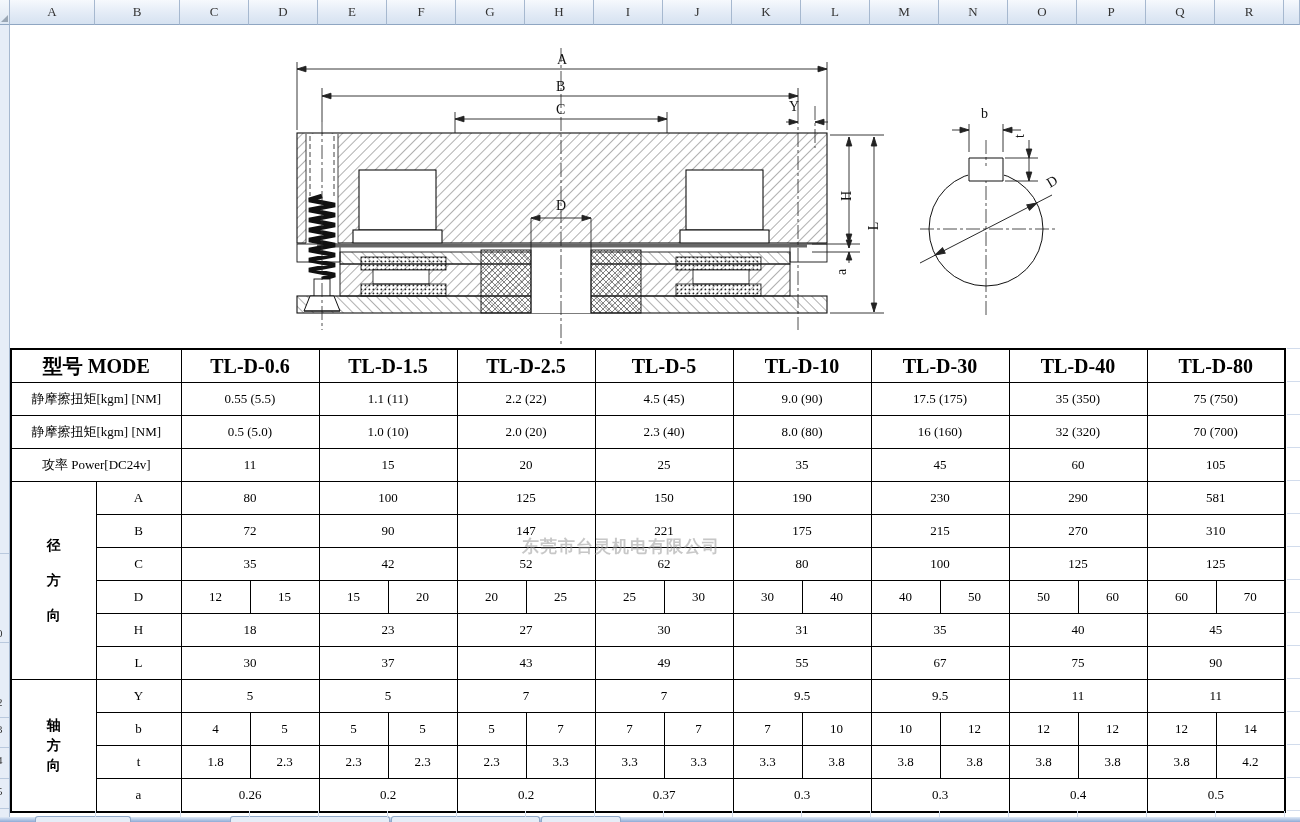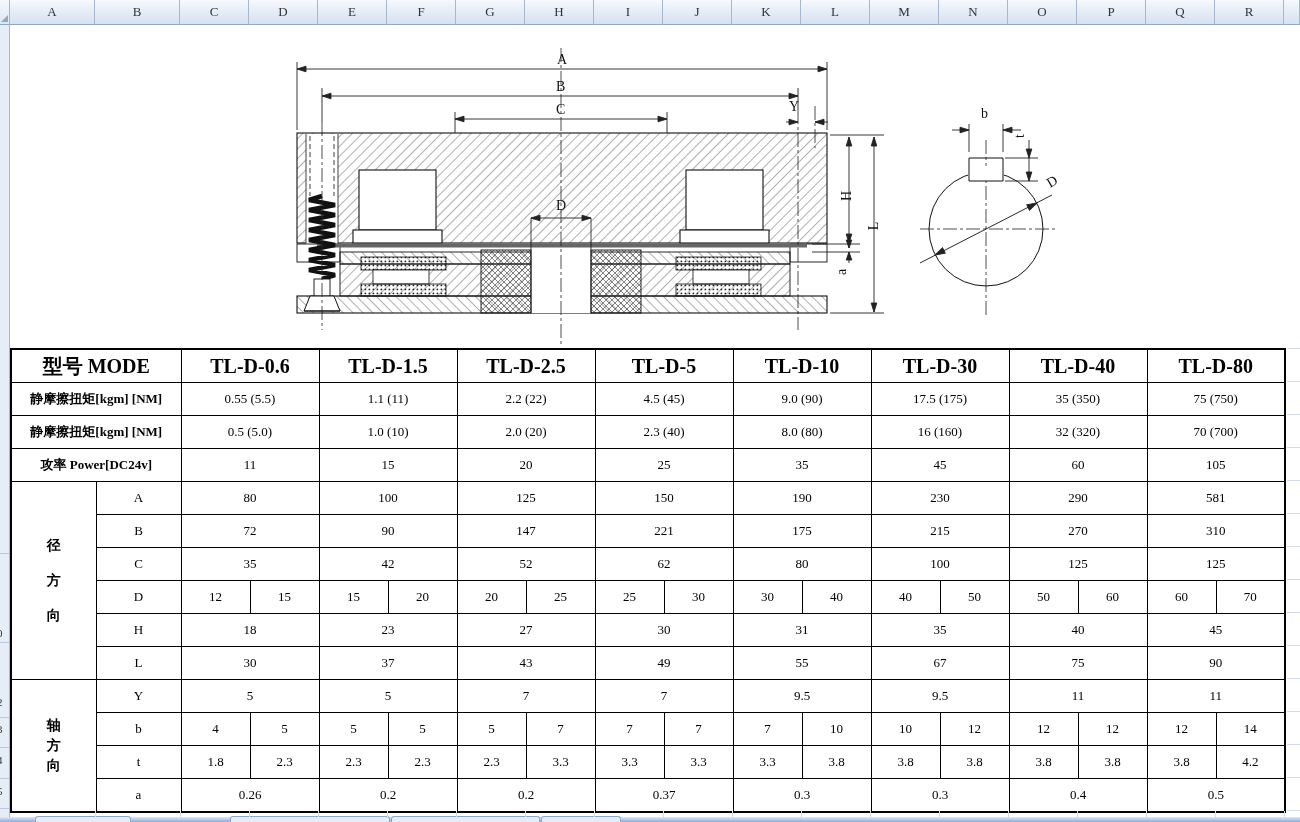--- a/index.html
+++ b/index.html
@@ -29,21 +29,21 @@
   #watermark{position:absolute;left:522px;top:535px;width:240px;z-index:5;
     font-size:17px;font-weight:bold;letter-spacing:1px;color:#9b9b9b;opacity:.55;
     pointer-events:none;white-space:nowrap;}
 
   
   #spec-table{position:absolute;left:10px;top:348px;border-collapse:collapse;
     table-layout:fixed;border:2px solid #000;background:#fff;}
   #spec-table td{border:1px solid #000;height:32px;padding:0;text-align:center;
     vertical-align:middle;font-size:13px;white-space:nowrap;background:#fff;}
   #spec-table td.hd{font-weight:bold;font-size:20px;}
-  #spec-table td.lbl{font-weight:bold;font-size:13px;}
+  #spec-table td.lbl{font-weight:normal;font-size:13px;}
   #spec-table td.dim{font-size:13px;}
   #spec-table td.grp{font-weight:bold;font-size:14px;}
   .vert span{display:block;text-align:center;}
   .vert.wide span{line-height:35px;}
   .vert.tight span{line-height:20px;}
 
   
   .gl-v{position:absolute;width:1px;background:#d2dcec;}
   .gl-h{position:absolute;height:1px;background:#d2dcec;}
   #bottom-bar{position:absolute;left:0;top:817px;width:1300px;height:5px;
@@ -247,20 +247,21 @@
     <text x="556" y="210">D</text>
     <text x="789" y="111">Y</text>
     <text x="851" y="196" transform="rotate(-90 851 196)" text-anchor="middle">H</text>
     <text x="878" y="226" transform="rotate(-90 878 226)" text-anchor="middle">L</text>
     <text x="846" y="272" transform="rotate(-90 846 272)" text-anchor="middle">a</text>
     <text x="981" y="118">b</text>
     <text x="1024" y="136" transform="rotate(-90 1024 136)" text-anchor="middle">t</text>
     <text x="1050" y="188" transform="rotate(-30 1050 188)" font-size="16">D</text>
   </svg>
 
+  <div id="watermark">东莞市台灵机电有限公司</div>
 
   <table id="spec-table">
     <colgroup id="spec-cols">
         <col style="width: 85px;">
         <col style="width: 85px;">
         <col style="width: 69px;">
         <col style="width: 69px;">
         <col style="width: 69px;">
         <col style="width: 69px;">
         <col style="width: 69px;">

